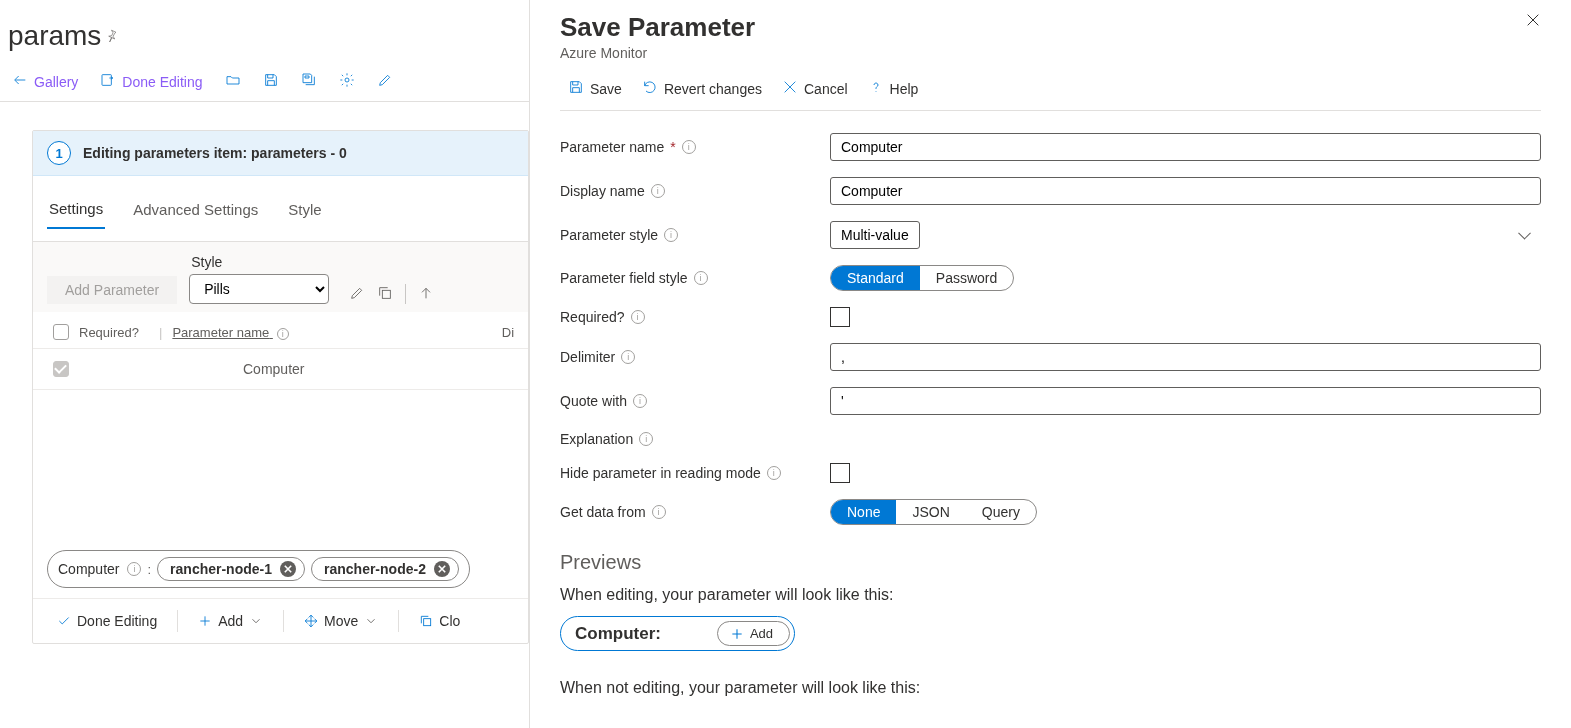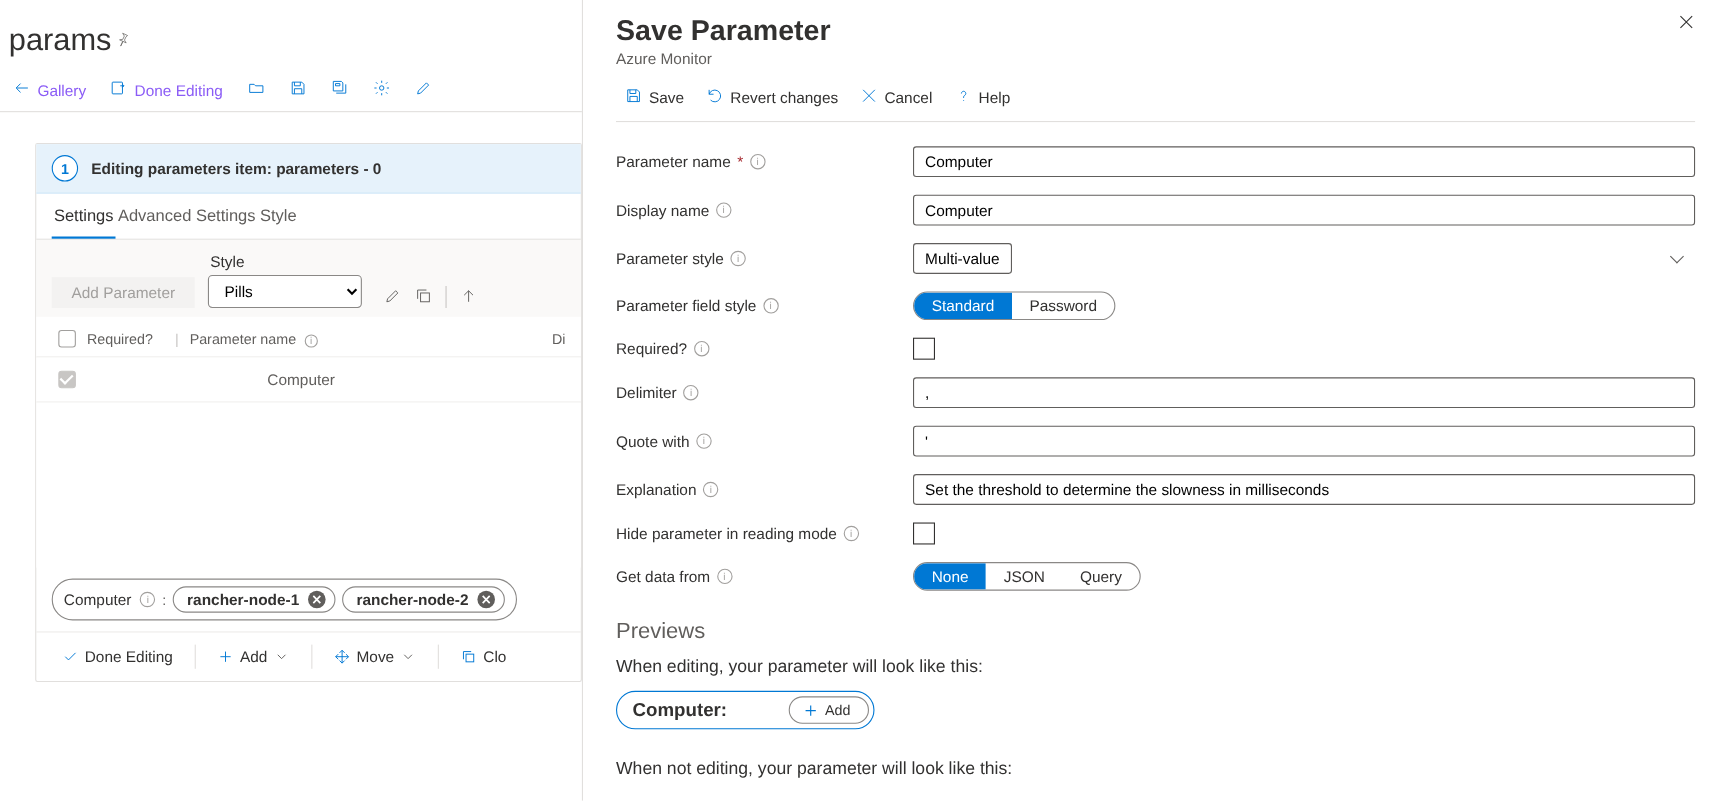--- a/index.html
+++ b/index.html
@@ -82,22 +82,24 @@
     border: 1px solid #0078d4;
     display: flex; align-items: center; justify-content: center;
     color: #0078d4; font-weight: 600;
     background: #fff;
     font-size: 13px;
   }
   .card-title { font-weight: 600; font-size: 14px; }
 
   .tabs {
     display: flex;
-    padding: 0 14px;
+    gap: 26px;
+    padding: 12px 14px;
     border-bottom: 1px solid #e1dfdd;
+    align-items: center;
   }
   .tab {
     padding: 12px 2px 10px 2px;
     font-size: 15px;
     color: #605e5c;
     cursor: pointer;
   }
   .tab.active {
     color: #323130;
     border-bottom: 2px solid #0078d4;
@@ -145,21 +147,21 @@
     border-bottom: 1px solid #edebe9;
     background:#fff;
     margin: 0 -14px;
     padding-left: 20px;
   }
   .grid-header .chk, .grid-row .chk {
     width:16px;height:16px;border:1px solid #a19f9d;border-radius:3px;background:#fff;
   }
   .grid-header .info-dot { width:12px;height:12px;border:1px solid #a19f9d;border-radius:50%; display:inline-flex;align-items:center;justify-content:center;font-size:9px;color:#a19f9d;margin-left:4px;}
   .col-required { width: 70px; }
-  .col-paramname { flex: 1; }
+  .col-paramname { flex: 1; text-decoration: underline; }
   .col-di { width: 22px; text-align:center; color:#605e5c; padding-right:6px;}
 
   .grid-row {
     display: flex;
     align-items: center;
     gap: 10px;
     padding: 12px 6px;
     font-size: 14px;
     color: #605e5c;
     background:#fff;
@@ -581,21 +583,20 @@
           <span class="info-circle">i</span>
         </div>
         <input class="form-input" value="'" style="">
       </div>
 
       <div class="form-row">
         <div class="form-label">
           <span>Explanation</span>
           <span class="info-circle">i</span>
         </div>
-        <input class="form-input" value="Set the threshold to determine the slowness in milliseconds" style="">
       </div>
 
       <div class="form-row">
         <div class="form-label">
           <span>Hide parameter in reading mode</span>
           <span class="info-circle">i</span>
         </div>
         <div class="checkbox-big"></div>
       </div>
 

